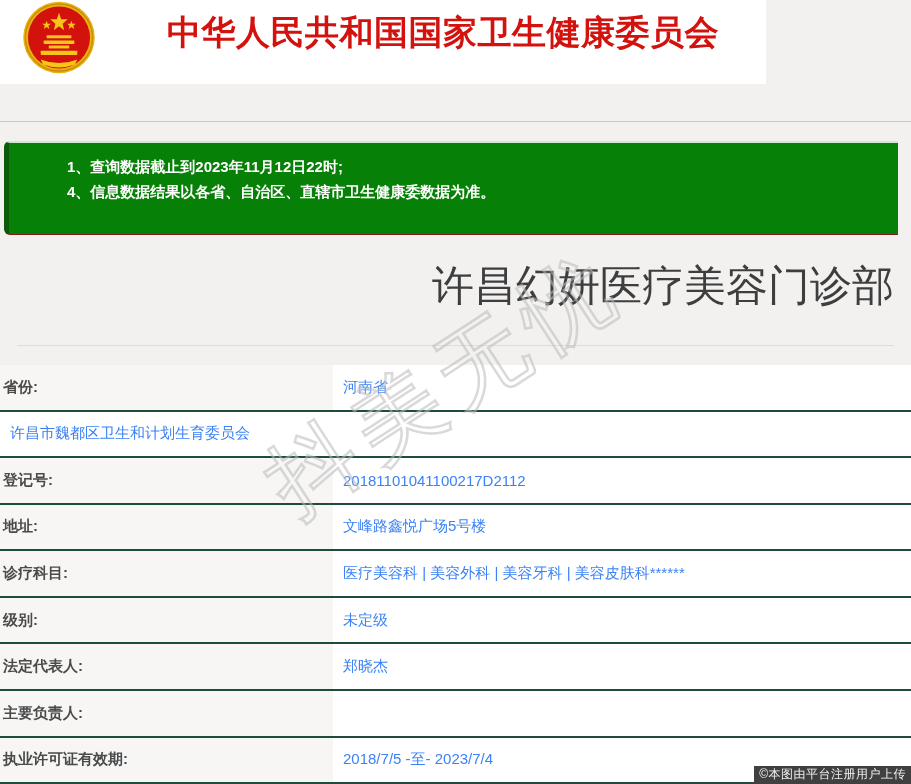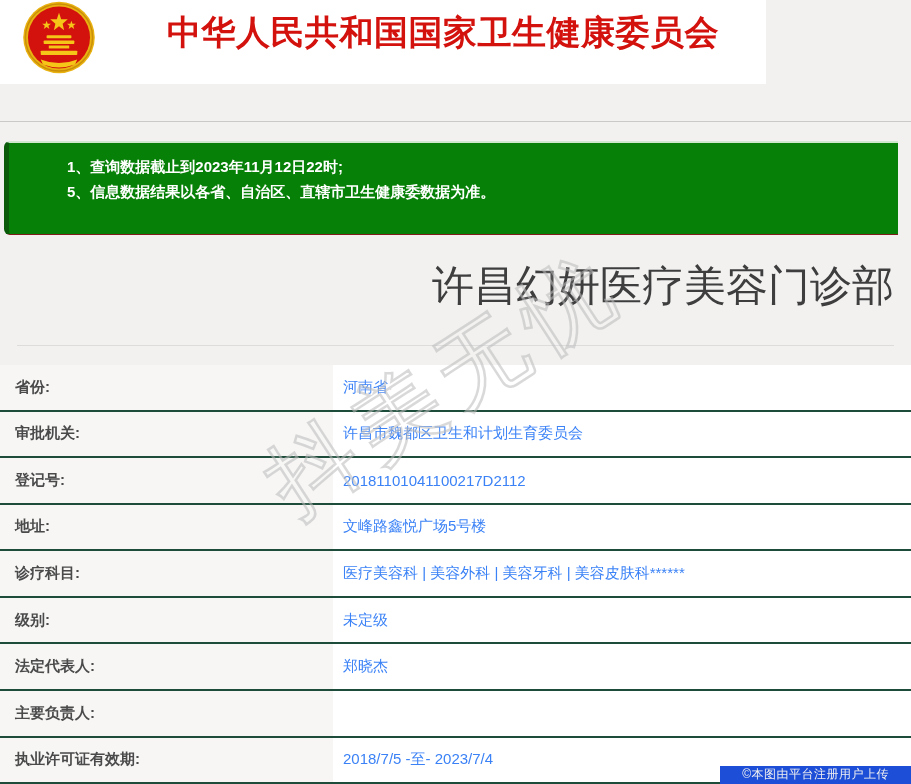--- a/index.html
+++ b/index.html
@@ -45,21 +45,21 @@
     font-size:42px;color:#3e3e3e;font-weight:400;
     white-space:nowrap;text-align:right;
   }
   .thin-divider{position:absolute;left:17px;right:17px;top:345px;height:1px;background:#dcdcdc;}
 
   
   .table{position:absolute;left:0;top:365px;width:911px;height:419px;display:flex;flex-direction:column;}
   .row{flex:1;display:flex;border-bottom:2px solid #1e4c3a;box-sizing:border-box;}
   .cell-label{
     width:333px;box-sizing:border-box;background:#f7f6f5;
-    padding-left:15px;display:flex;align-items:center;
+    padding-left:3px;display:flex;align-items:center;
     font-size:15px;font-weight:700;color:#4a4a4a;
   }
   .cell-value{
     flex:1;background:#ffffff;box-sizing:border-box;
     padding-left:10px;display:flex;align-items:center;
     font-size:15px;color:#3b82f6;
   }
 
   
   .watermark{
@@ -67,22 +67,22 @@
     transform:rotate(-33deg);
     font-size:88px;letter-spacing:12px;white-space:nowrap;
     color:rgba(255,255,255,0.10);
     -webkit-text-stroke:2.5px rgba(185,185,185,0.55);
     z-index:40;pointer-events:none;
   }
 
   
   .footer-badge{
     position:absolute;right:0;bottom:0;z-index:50;
-    background:#1d4ed8;color:#f0f0f0;
-    font-size:12px;line-height:15px;padding:1px 22px 2px;
+    background:#404040;color:#f0f0f0;
+    font-size:12px;line-height:15px;padding:1px 5px 2px;
     letter-spacing:0.5px;white-space:nowrap;
   }
 </style>
 </head>
 <body>
 
 <div class="page">
 
   <div class="header">
     <svg class="emblem" viewBox="0 0 100 100" preserveAspectRatio="xMidYMid meet">
@@ -97,33 +97,32 @@
       <rect x="36" y="61" width="28" height="4" fill="#f5c518"></rect>
       <rect x="25" y="68" width="50" height="6" rx="1" fill="#f5c518"></rect>
       <path d="M25,80 Q50,90 75,80 L72,87 Q50,95 28,87 Z" fill="#f5c518"></path>
     </svg>
     <div class="title-cn">中华人民共和国国家卫生健康委员会</div>
   </div>
   <div class="header-line"></div>
 
   <div class="notice">
     <div class="notice-item">1、查询数据截止到2023年11月12日22时;</div>
-    <div class="notice-item">5、信息数据结果以各省、自治区、直辖市卫生健康委数据为准。</div>
+    <div class="notice-item">4、信息数据结果以各省、自治区、直辖市卫生健康委数据为准。</div>
   </div>
 
   <div class="result-title">许昌幻妍医疗美容门诊部</div>
   <div class="thin-divider"></div>
 
   <div class="table">
     <div class="row">
       <div class="cell-label">省份:</div>
       <div class="cell-value">河南省</div>
     </div>
     <div class="row">
-      <div class="cell-label">审批机关:</div>
       <div class="cell-value">许昌市魏都区卫生和计划生育委员会</div>
     </div>
     <div class="row">
       <div class="cell-label">登记号:</div>
       <div class="cell-value">20181101041100217D2112</div>
     </div>
     <div class="row">
       <div class="cell-label">地址:</div>
       <div class="cell-value">文峰路鑫悦广场5号楼</div>
     </div>

